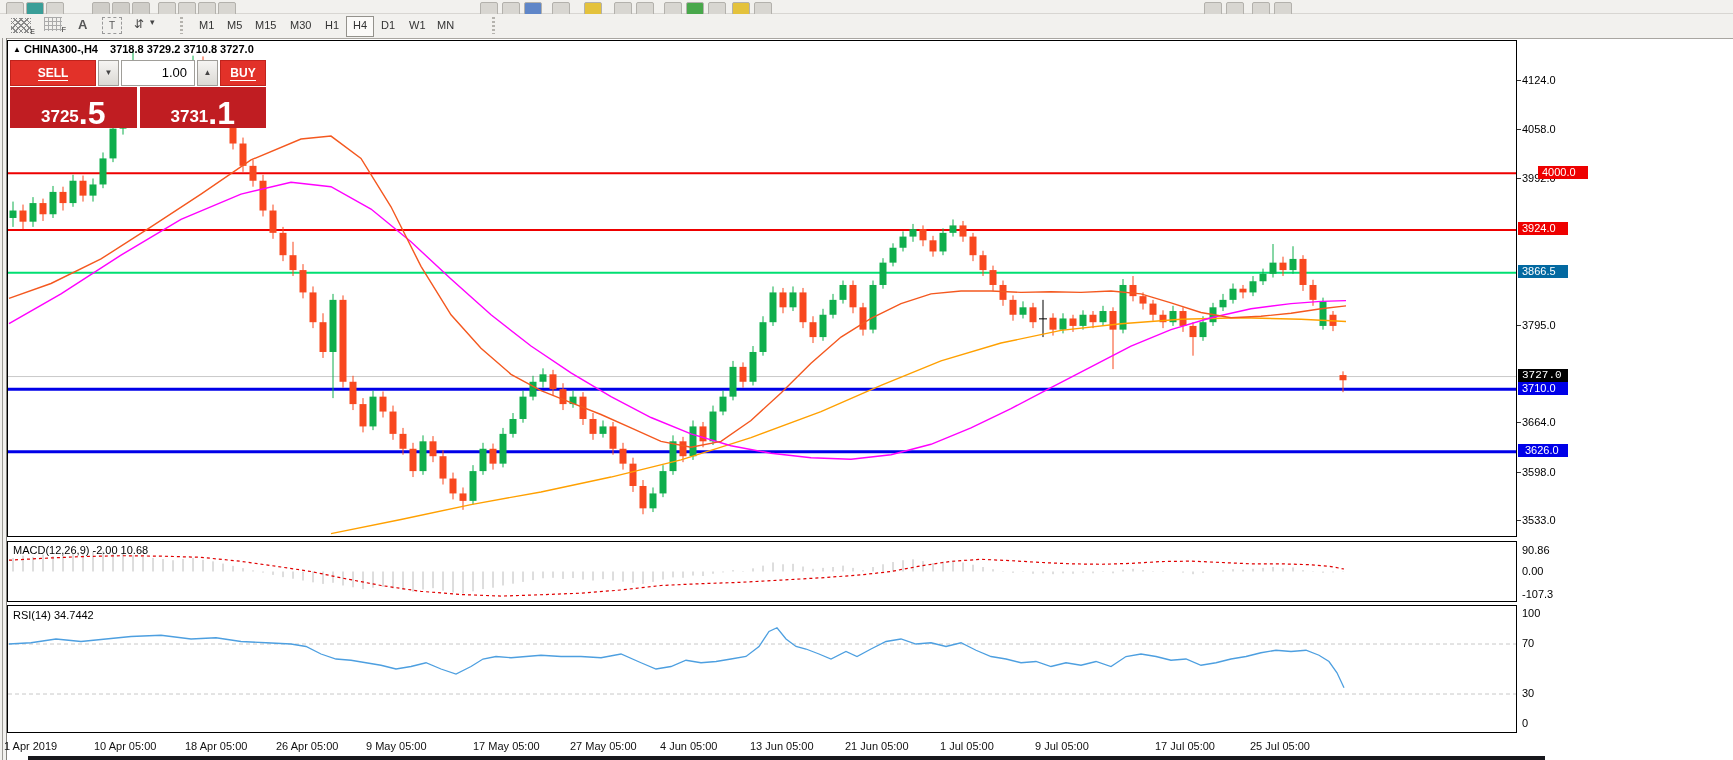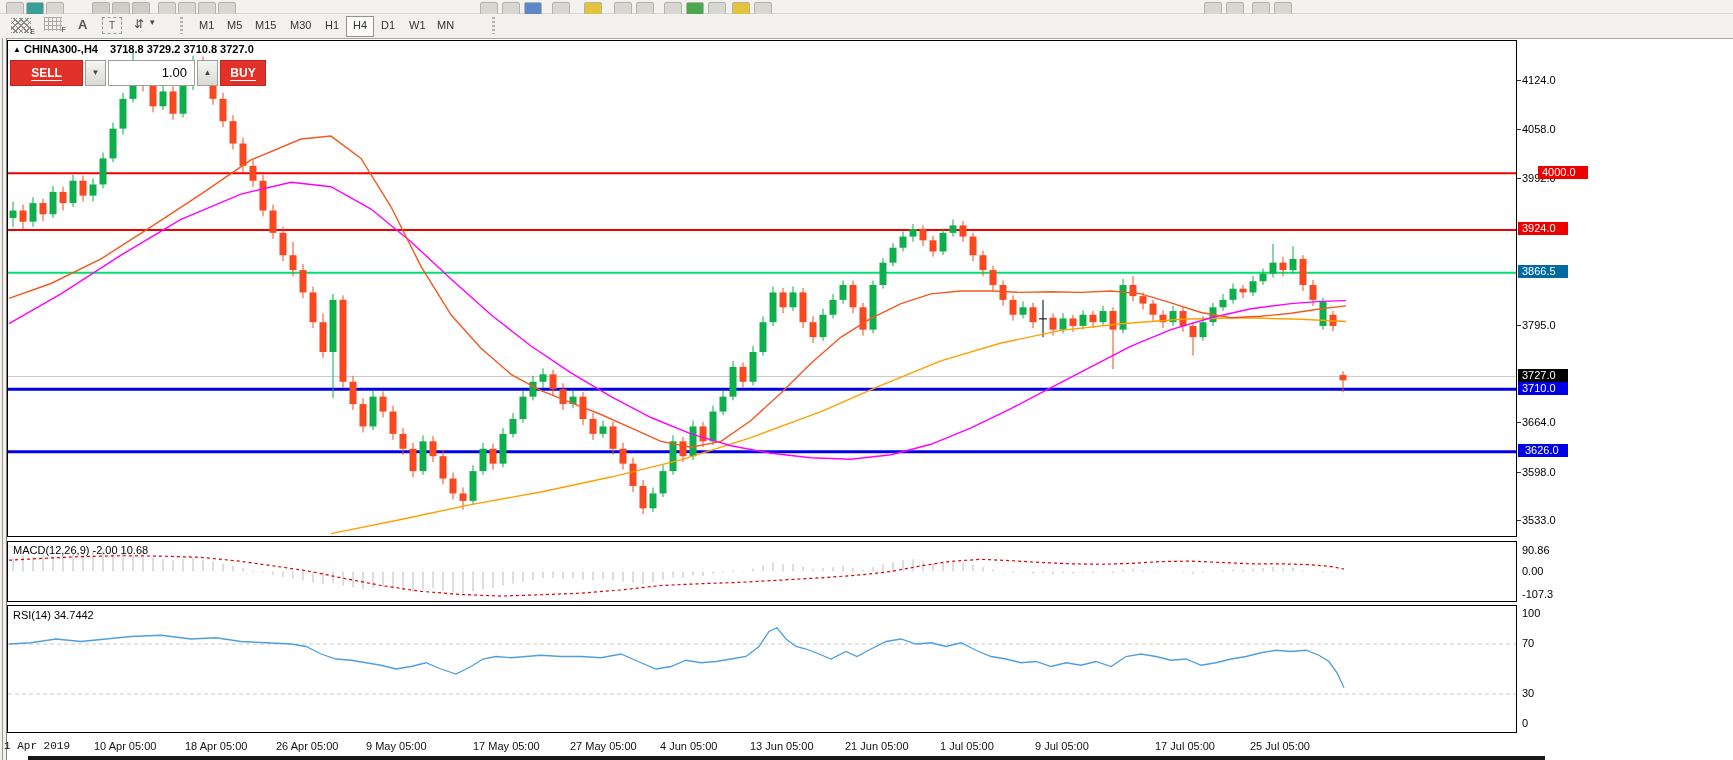--- a/index.html
+++ b/index.html
@@ -383,25 +383,35 @@
 </div>
 
 <div id="chart-title">
   <span style="font-size:8px;vertical-align:1px">▲</span>
   <span>CHINA300-,H4</span>
   <span class="quote">3718.8 3729.2 3710.8 3727.0</span>
 </div>
 
 <div id="ocw">
   <div class="row1">
-    <div class="redbtn" style="width:73px"><span class="ul">SELL</span></div>
+    <div class="redbtn" style="width:86px"><span class="ul">SELL</span></div>
     <div class="spinbtn">▼</div>
     <div class="vol">1.00</div>
     <div class="spinbtn">▲</div>
     <div class="redbtn" style="width:46px"><span class="ul">BUY</span></div>
+  </div>
+  <div class="row2">
+    <div class="pricepanel">
+      <span class="pmain">3725</span>
+        <span class="pfrac">.5</span>
+    </div>
+    <div class="pricepanel">
+      <span class="pmain">3731</span>
+        <span class="pfrac">.1</span>
+    </div>
   </div>
 </div>
 
 <div id="macd-pane" class="pane">
   <svg id="macd-svg" width="1508" height="59">
       <line x1="5" x2="5" y1="29.5" y2="15.964000000000055" stroke="#bcbcbc" stroke-width="1"></line>
       <line x1="15" x2="15" y1="29.5" y2="13.70799999999997" stroke="#bcbcbc" stroke-width="1"></line>
       <line x1="25" x2="25" y1="29.5" y2="14.836000000000013" stroke="#bcbcbc" stroke-width="1"></line>
       <line x1="35" x2="35" y1="29.5" y2="12.580000000000041" stroke="#bcbcbc" stroke-width="1"></line>
       <line x1="45" x2="45" y1="29.5" y2="14.159200000000055" stroke="#bcbcbc" stroke-width="1"></line>
@@ -563,35 +573,35 @@
     <div class="axis-label" style="top: 319px;">3795.0</div>
     <div class="tickmark" style="top: 422px;"></div>
     <div class="axis-label" style="top: 416px;">3664.0</div>
     <div class="tickmark" style="top: 472px;"></div>
     <div class="axis-label" style="top: 466px;">3598.0</div>
     <div class="tickmark" style="top: 520px;"></div>
     <div class="axis-label" style="top: 514px;">3533.0</div>
     <div class="badge" style="top: 166px; background: rgb(238, 0, 0); color: rgb(255, 255, 255); margin-left: 20px;">4000.0</div>
     <div class="badge" style="top: 222px; background: rgb(238, 0, 0); color: rgb(255, 255, 255);">3924.0</div>
     <div class="badge" style="top: 265px; background: #0369a1; color: rgb(255, 255, 255);">3866.5</div>
-    <div class="badge" style="top: 369px; background: rgb(0, 0, 0); color: rgb(255, 255, 255);">3727.0</div>
+    <div class="badge" style="top: 369px; background: rgb(0, 0, 0); color: rgb(255, 255, 255); font-family: Liberation Mono, monospace;">3727.0</div>
     <div class="badge" style="top: 382px; background: rgb(0, 0, 232); color: rgb(255, 255, 255);">3710.0</div>
     <div class="badge" style="top: 444px; background: rgb(0, 0, 232); color: rgb(255, 255, 255); padding-left: 7px;">3626.0</div>
   </div>
 <div id="indicator-axes">
     <div class="axis-label" style="top: 544px;">90.86</div>
     <div class="axis-label" style="top: 565px;">0.00</div>
     <div class="axis-label" style="top: 588px;">-107.3</div>
     <div class="axis-label" style="top: 607px;">100</div>
     <div class="axis-label" style="top: 637px;">70</div>
     <div class="axis-label" style="top: 687px;">30</div>
     <div class="axis-label" style="top: 717px;">0</div>
   </div>
 <div id="date-axis">
-    <div class="date-label" style="left: 4px; font-family: Liberation Mono, monospace;">1 Apr 2019</div>
+    <div class="date-label" style="left: 4px;">1 Apr 2019</div>
     <div class="date-label" style="left: 94px;">10 Apr 05:00</div>
     <div class="date-label" style="left: 185px;">18 Apr 05:00</div>
     <div class="date-label" style="left: 276px;">26 Apr 05:00</div>
     <div class="date-label" style="left: 366px;">9 May 05:00</div>
     <div class="date-label" style="left: 457px; margin-left: 16px;">17 May 05:00</div>
     <div class="date-label" style="left: 570px;">27 May 05:00</div>
     <div class="date-label" style="left: 660px;">4 Jun 05:00</div>
     <div class="date-label" style="left: 750px;">13 Jun 05:00</div>
     <div class="date-label" style="left: 845px;">21 Jun 05:00</div>
     <div class="date-label" style="left: 940px;">1 Jul 05:00</div>

